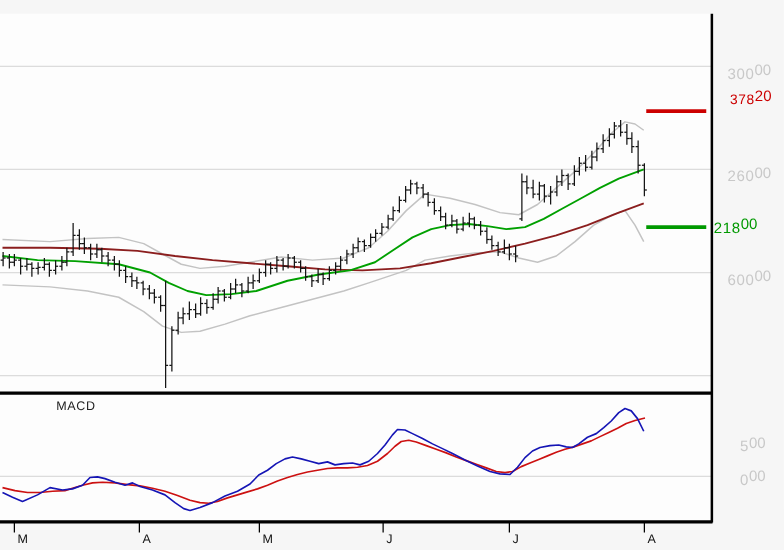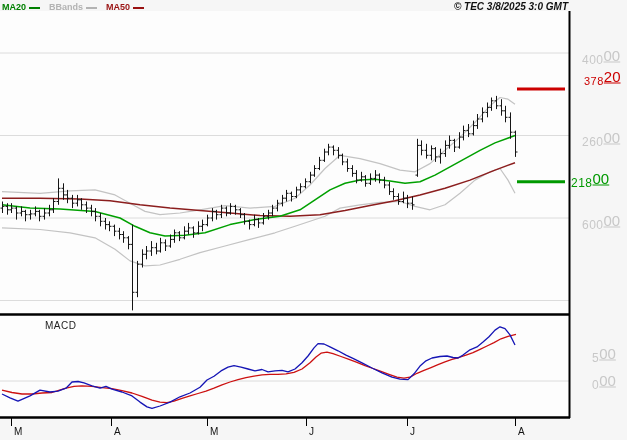--- a/index.html
+++ b/index.html
@@ -15,21 +15,21 @@
   .legend .item{display:flex;align-items:center;gap:3px;}
   .legend .swatch{display:inline-block;width:11px;height:2px;margin-top:1px;}
   .copyright{
     position:absolute;top:1px;right:59px;font-size:10px;line-height:12px;
     font-style:italic;font-weight:bold;color:#111;
   }
   .axis-label{
     position:absolute;left:582px;font-size:12px;line-height:12px;
     transform:translateY(-50%);white-space:nowrap;letter-spacing:0.5px;
   }
-  .axis-label .sup{font-size:15px;position:relative;top:-3px;letter-spacing:0;text-decoration:underline;}
+  .axis-label .sup{font-size:12px;position:relative;top:-3px;letter-spacing:0;}
   .macd-title{
     position:absolute;left:6px;top:320px;font-size:10px;color:#222;letter-spacing:0.5px;margin-left:39px;
   }
   .month-label{
     position:absolute;top:426px;font-size:10px;color:#111;line-height:12px;
   }
 </style>
 </head>
 <body>
 
@@ -611,41 +611,26 @@
       <line x1="0" y1="417.5" x2="570" y2="417.5" stroke="#000" stroke-width="2.5"></line>
       <line x1="569.5" y1="11" x2="569.5" y2="418" stroke="#000" stroke-width="2"></line>
       <line x1="11.5" y1="418" x2="11.5" y2="426" stroke="#000" stroke-width="1"></line>
       <line x1="111.5" y1="418" x2="111.5" y2="426" stroke="#000" stroke-width="1"></line>
       <line x1="207.5" y1="418" x2="207.5" y2="426" stroke="#000" stroke-width="1"></line>
       <line x1="306.5" y1="418" x2="306.5" y2="426" stroke="#000" stroke-width="1"></line>
       <line x1="407.5" y1="418" x2="407.5" y2="426" stroke="#000" stroke-width="1"></line>
       <line x1="515.5" y1="418" x2="515.5" y2="426" stroke="#000" stroke-width="1"></line>
     </svg>
 
-  <div class="legend">
-    <span class="item">
-      <span style="color: rgb(0, 128, 0);">MA20</span>
-      <span class="swatch" style="background: rgb(0, 128, 0);"></span>
-    </span>
-    <span class="item">
-      <span style="color: rgb(179, 179, 179);">BBands</span>
-      <span class="swatch" style="background: rgb(179, 179, 179);"></span>
-    </span>
-    <span class="item">
-      <span style="color: rgb(153, 17, 17);">MA50</span>
-      <span class="swatch" style="background: rgb(153, 17, 17);"></span>
-    </span>
-  </div>
-
-  <div class="copyright">© TEC 3/8/2025 3:0 GMT</div>
+
 
   <div class="macd-title">MACD</div>
 
   <div id="labels-layer">
-      <div class="axis-label" style="left: 582px; top: 59px; color: rgb(200, 200, 200); font-size: 12px;"><span>400</span><span class="sup">00</span></div>
+      <div class="axis-label" style="left: 582px; top: 59px; color: rgb(200, 200, 200); font-size: 12px;"><span>300</span><span class="sup">00</span></div>
       <div class="axis-label" style="left: 584px; top: 80px; color: rgb(204, 0, 0); font-size: 11px;"><span>378</span><span class="sup">20</span></div>
       <div class="axis-label" style="left: 582px; top: 141px; color: rgb(200, 200, 200); font-size: 12px;"><span>260</span><span class="sup">00</span></div>
       <div class="axis-label" style="left: 571px; top: 182px; color: rgb(0, 153, 0); font-size: 12px;"><span>218</span><span class="sup">00</span></div>
       <div class="axis-label" style="left: 582px; top: 224px; color: rgb(200, 200, 200); font-size: 12px;"><span>600</span><span class="sup">00</span></div>
       <div class="axis-label" style="left: 592px; top: 357px; color: rgb(200, 200, 200); font-size: 12px;"><span>5</span><span class="sup">00</span></div>
       <div class="axis-label" style="left: 592px; top: 384px; color: rgb(200, 200, 200); font-size: 12px;"><span>0</span><span class="sup">00</span></div>
     </div>
   <div id="months-layer">
       <div class="month-label" style="left: 14px;">M</div>
       <div class="month-label" style="left: 114px;">A</div>

